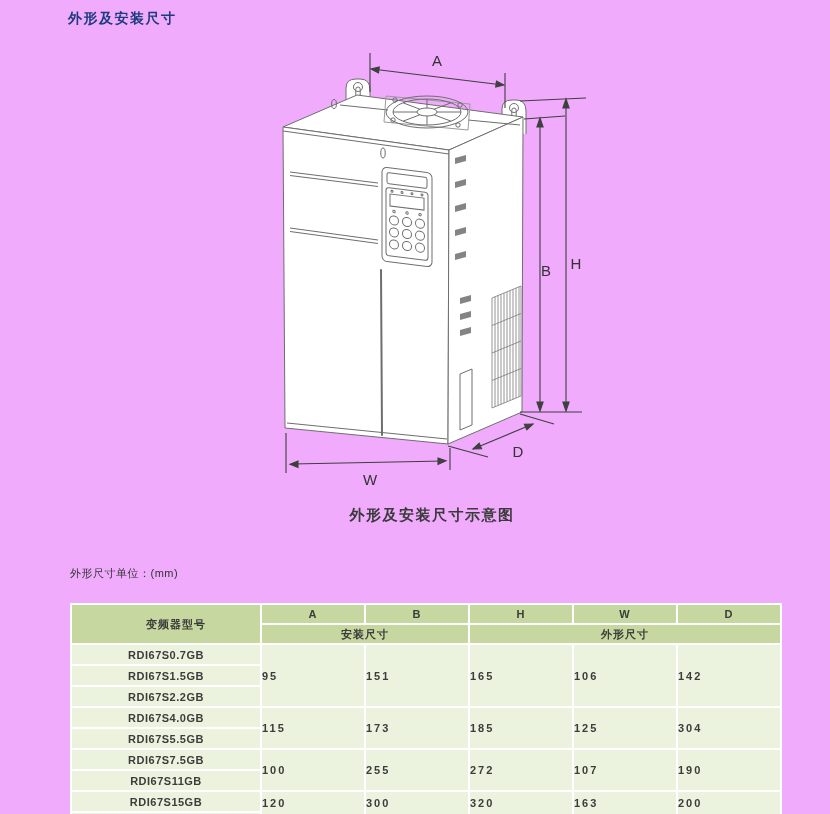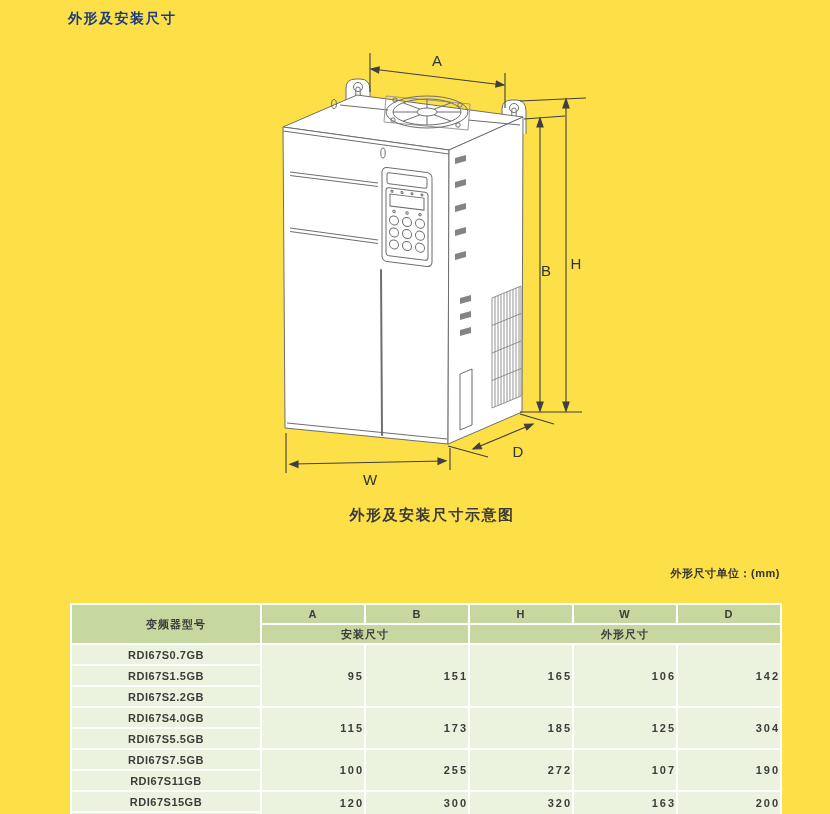--- a/index.html
+++ b/index.html
@@ -1,33 +1,33 @@
 <!DOCTYPE html>
 <html><head>
 <meta charset="utf-8">
 <style>
   html,body{margin:0;padding:0;background:#fff;}
-  .page{position:relative;width:830px;height:814px;background:#fde047;overflow:hidden;
+  .page{position:relative;width:830px;height:814px;background:#f0abfc;overflow:hidden;
         font-family:"Liberation Sans","DejaVu Sans",sans-serif;}
   .doc-title{position:absolute;left:68px;top:10px;font-size:14px;font-weight:bold;
              color:#1e3b7e;letter-spacing:1.5px;}
   .diagram-wrap{position:absolute;left:262px;top:48px;width:340px;height:452px;}
   .diagram-caption{position:absolute;left:262px;top:506px;width:340px;text-align:center;
                    font-size:15px;font-weight:bold;color:#3a3a3a;letter-spacing:1.5px;}
-  .units-note{position:absolute;left:70px;top:566px;width:710px;text-align:right;
-              font-size:11px;font-weight:bold;color:#333;letter-spacing:0.5px;}
+  .units-note{position:absolute;left:70px;top:566px;width:710px;text-align:left;
+              font-size:11px;font-weight:normal;color:#333;letter-spacing:0.5px;}
   table.dims{position:absolute;left:70px;top:603px;width:710px;border-collapse:collapse;
              table-layout:fixed;}
   table.dims td{border:2px solid #ffffff;background:#ebf2dd;color:#3c3c3c;
                 font-size:11px;font-weight:bold;padding:0;overflow:hidden;white-space:nowrap;}
   tr.h td{background:#c6d79f;height:18px;text-align:center;letter-spacing:1px;}
   td.model-h{text-align:left;padding-left:20px !important;font-size:11.5px;}
   tr.data td{height:19px;}
   td.model{text-align:center;padding-left:20px;letter-spacing:0.5px;}
-  td.val{text-align:right;letter-spacing:2px;vertical-align:middle;}
+  td.val{text-align:left;letter-spacing:2px;vertical-align:middle;}
   td.val.g4{vertical-align:top;padding-top:5px;}
   svg text{font-family:"Liberation Sans","DejaVu Sans",sans-serif;fill:#333;font-size:15px;}
 </style>
 </head>
 <body>
 
 <div class="page">
 
   <div class="doc-title">外形及安装尺寸</div>
 

